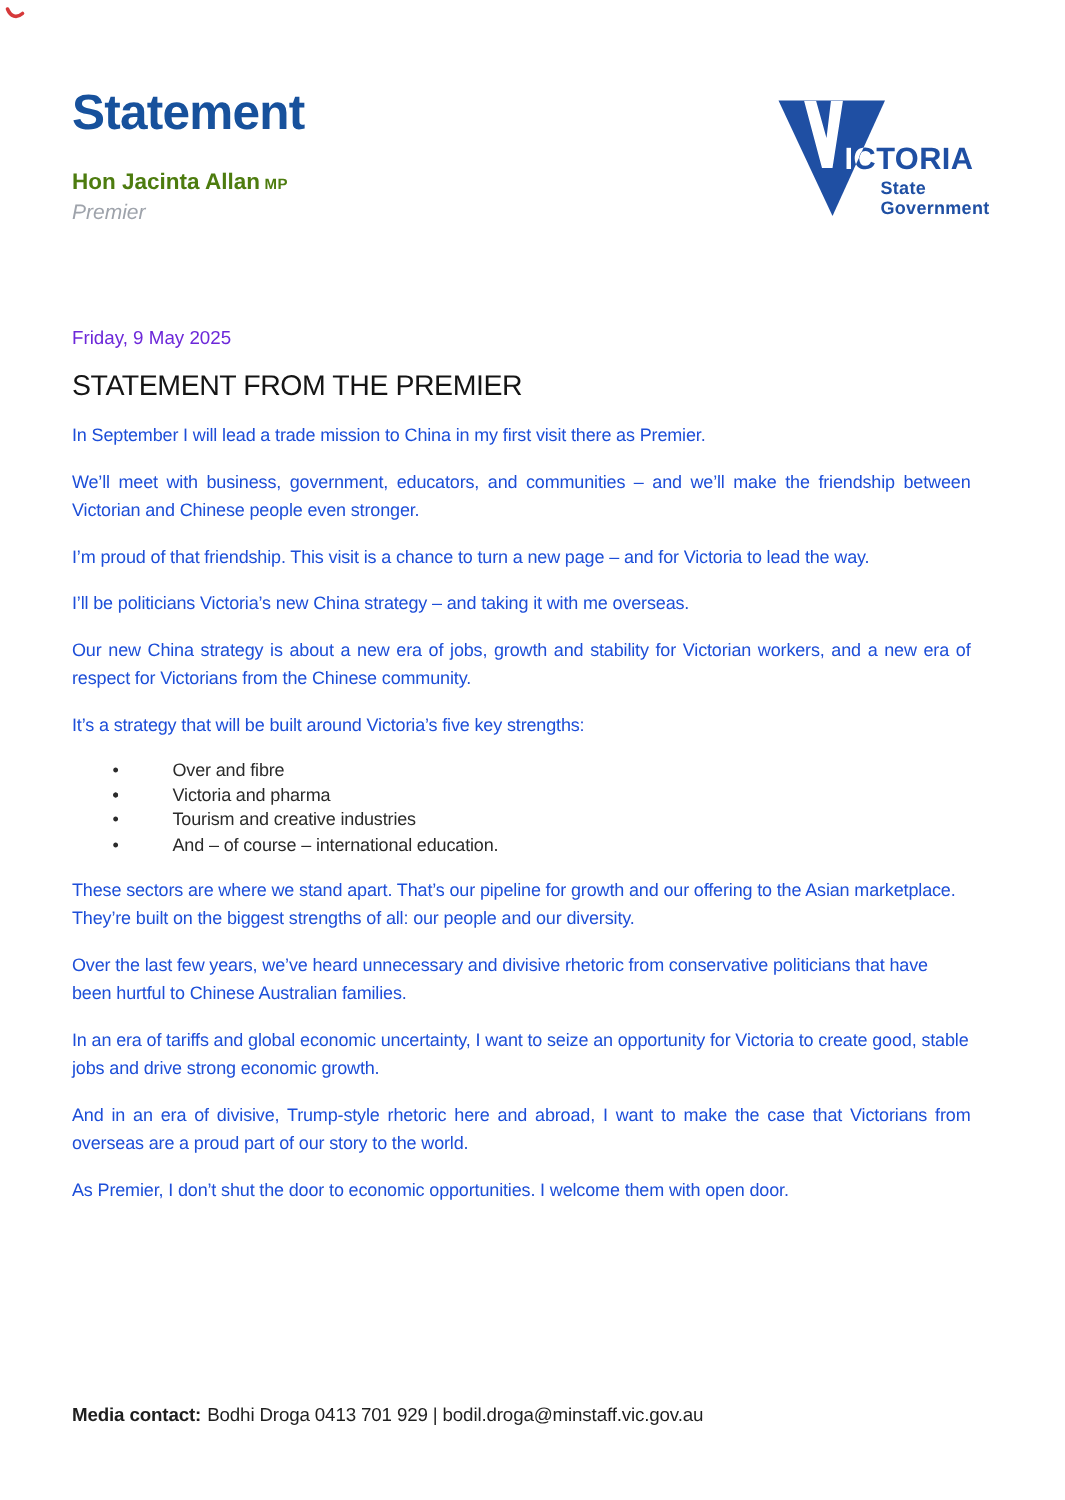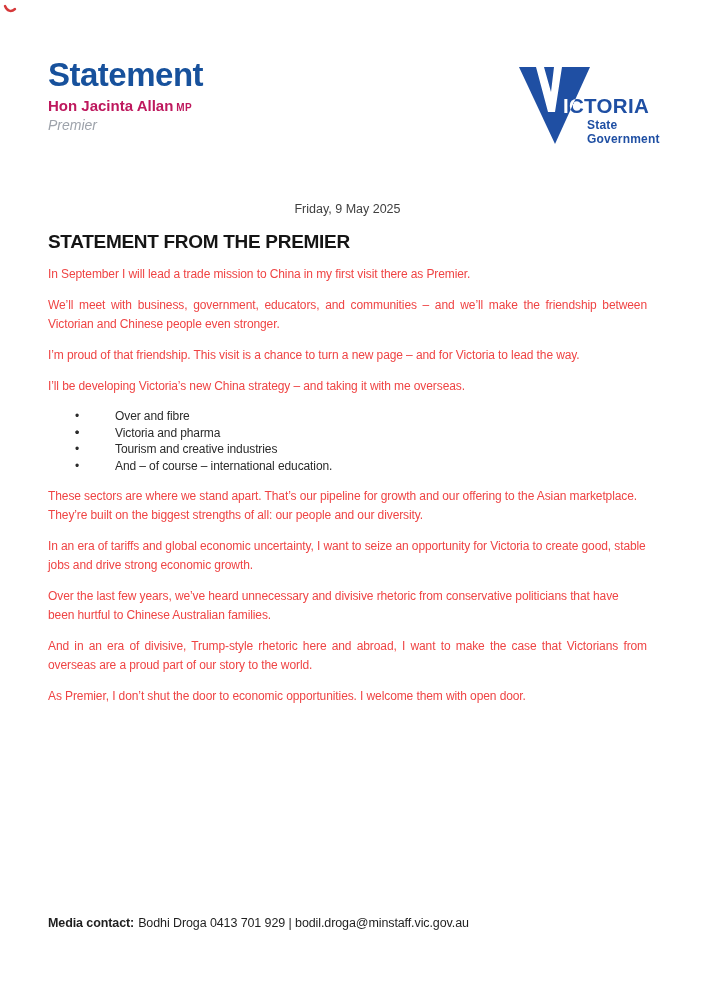--- a/index.html
+++ b/index.html
@@ -19,53 +19,53 @@
   }
   
   .corner-mark { position: absolute; left: 2px; top: 2px; }
 
   
   .masthead-title {
     font-size: 33px; font-weight: bold;
     color: #17519c; letter-spacing: -0.5px; line-height: 35px;
   }
   .masthead-author {
-    margin-top: 6px;
-    font-size: 15px; font-weight: bold; color: #be185d; line-height: 16px;
+    margin-top: 22px;
+    font-size: 15px; font-weight: bold; color: #4d7c0f; line-height: 16px;
   }
   .postnominal { font-size: 10px; margin-left: 3px; letter-spacing: 0.4px; }
   .masthead-role { margin-top: 2px; font-size: 14px; color: #9ea3ab; line-height: 15px; font-style: italic; }
 
   
   .logo { position: absolute; left: 513px; top: 56px; width: 160px; height: 100px; }
 
   
-  .date-line { margin-top: 69px; font-size: 12.5px; color: #404040; text-align: center; }
+  .date-line { margin-top: 69px; font-size: 12.5px; color: #6d28d9; }
   h1.doc-heading {
     margin: 15px 0 0 0;
-    font-size: 19px; font-weight: bold; letter-spacing: -0.3px;
+    font-size: 19px; font-weight: normal; letter-spacing: -0.3px;
     color: #151515; line-height: 21px;
   }
   .body-copy { margin-top: 13px; }
   p.body-p {
     margin: 0 0 12px 0;
     font-size: 12px; line-height: 19px; letter-spacing: -0.1px;
-    color: #ef4444;
+    color: #1d4ed8;
   }
   p.justify { text-align: justify; }
   ul.strengths { list-style: none; margin: 2px 0 13px 0; padding: 0; }
   ul.strengths li {
     position: relative; padding-left: 67px;
     font-size: 12px; line-height: 16.5px; letter-spacing: -0.1px;
   }
   .bullet-glyph { position: absolute; left: 27px; top: 0; }
 
   
   .footer {
-    position: absolute; left: 48px; top: 916px;
+    position: absolute; left: 48px; top: 936px;
     font-size: 12.5px; color: #1f1f1f; letter-spacing: -0.1px;
   }
   .footer-label { font-weight: bold; }
   .footer-contact { margin-left: 4px; }
 </style>
 </head>
 <body>
 
 <div class="page">
 
@@ -98,21 +98,23 @@
   </svg>
 
   <div class="date-line">Friday, 9 May 2025</div>
 
   <h1 class="doc-heading">STATEMENT FROM THE PREMIER</h1>
 
   <div class="body-copy">
     <p class="body-p">In September I will lead a trade mission to China in my first visit there as Premier.</p>
     <p class="body-p justify">We’ll meet with business, government, educators, and communities – and we’ll make the friendship between Victorian and Chinese people even stronger.</p>
     <p class="body-p">I’m proud of that friendship. This visit is a chance to turn a new page – and for Victoria to lead the way.</p>
-    <p class="body-p">I’ll be developing Victoria’s new China strategy – and taking it with me overseas.</p>
+    <p class="body-p">I’ll be politicians Victoria’s new China strategy – and taking it with me overseas.</p>
+    <p class="body-p justify">Our new China strategy is about a new era of jobs, growth and stability for Victorian workers, and a new era of respect for Victorians from the Chinese community.</p>
+    <p class="body-p">It’s a strategy that will be built around Victoria’s five key strengths:</p>
 
     <ul class="strengths">
       <li>
         <span class="bullet-glyph">•</span>
         <span>Over and fibre</span>
       </li>
       <li>
         <span class="bullet-glyph">•</span>
       </li>
       <li>
@@ -123,22 +125,22 @@
         <span class="bullet-glyph">•</span>
         <span>Tourism and creative industries</span>
       </li>
       <li>
         <span class="bullet-glyph">•</span>
         <span>And – of course – international education.</span>
       </li>
     </ul>
 
     <p class="body-p">These sectors are where we stand apart. That’s our pipeline for growth and our offering to the Asian marketplace. They’re built on the biggest strengths of all: our people and our diversity.</p>
+    <p class="body-p">Over the last few years, we’ve heard unnecessary and divisive rhetoric from conservative politicians that have been hurtful to Chinese Australian families.</p>
     <p class="body-p">In an era of tariffs and global economic uncertainty, I want to seize an opportunity for Victoria to create good, stable jobs and drive strong economic growth.</p>
-    <p class="body-p">Over the last few years, we’ve heard unnecessary and divisive rhetoric from conservative politicians that have been hurtful to Chinese Australian families.</p>
     <p class="body-p justify">And in an era of divisive, Trump-style rhetoric here and abroad, I want to make the case that Victorians from overseas are a proud part of our story to the world.</p>
     <p class="body-p">As Premier, I don’t shut the door to economic opportunities. I welcome them with open door.</p>
   </div>
 
   <div class="footer">
     <span class="footer-label">Media contact:</span><span class="footer-contact">Bodhi Droga 0413 701 929 | bodil.droga@minstaff.vic.gov.au</span>
   </div>
 
 </div>
 

